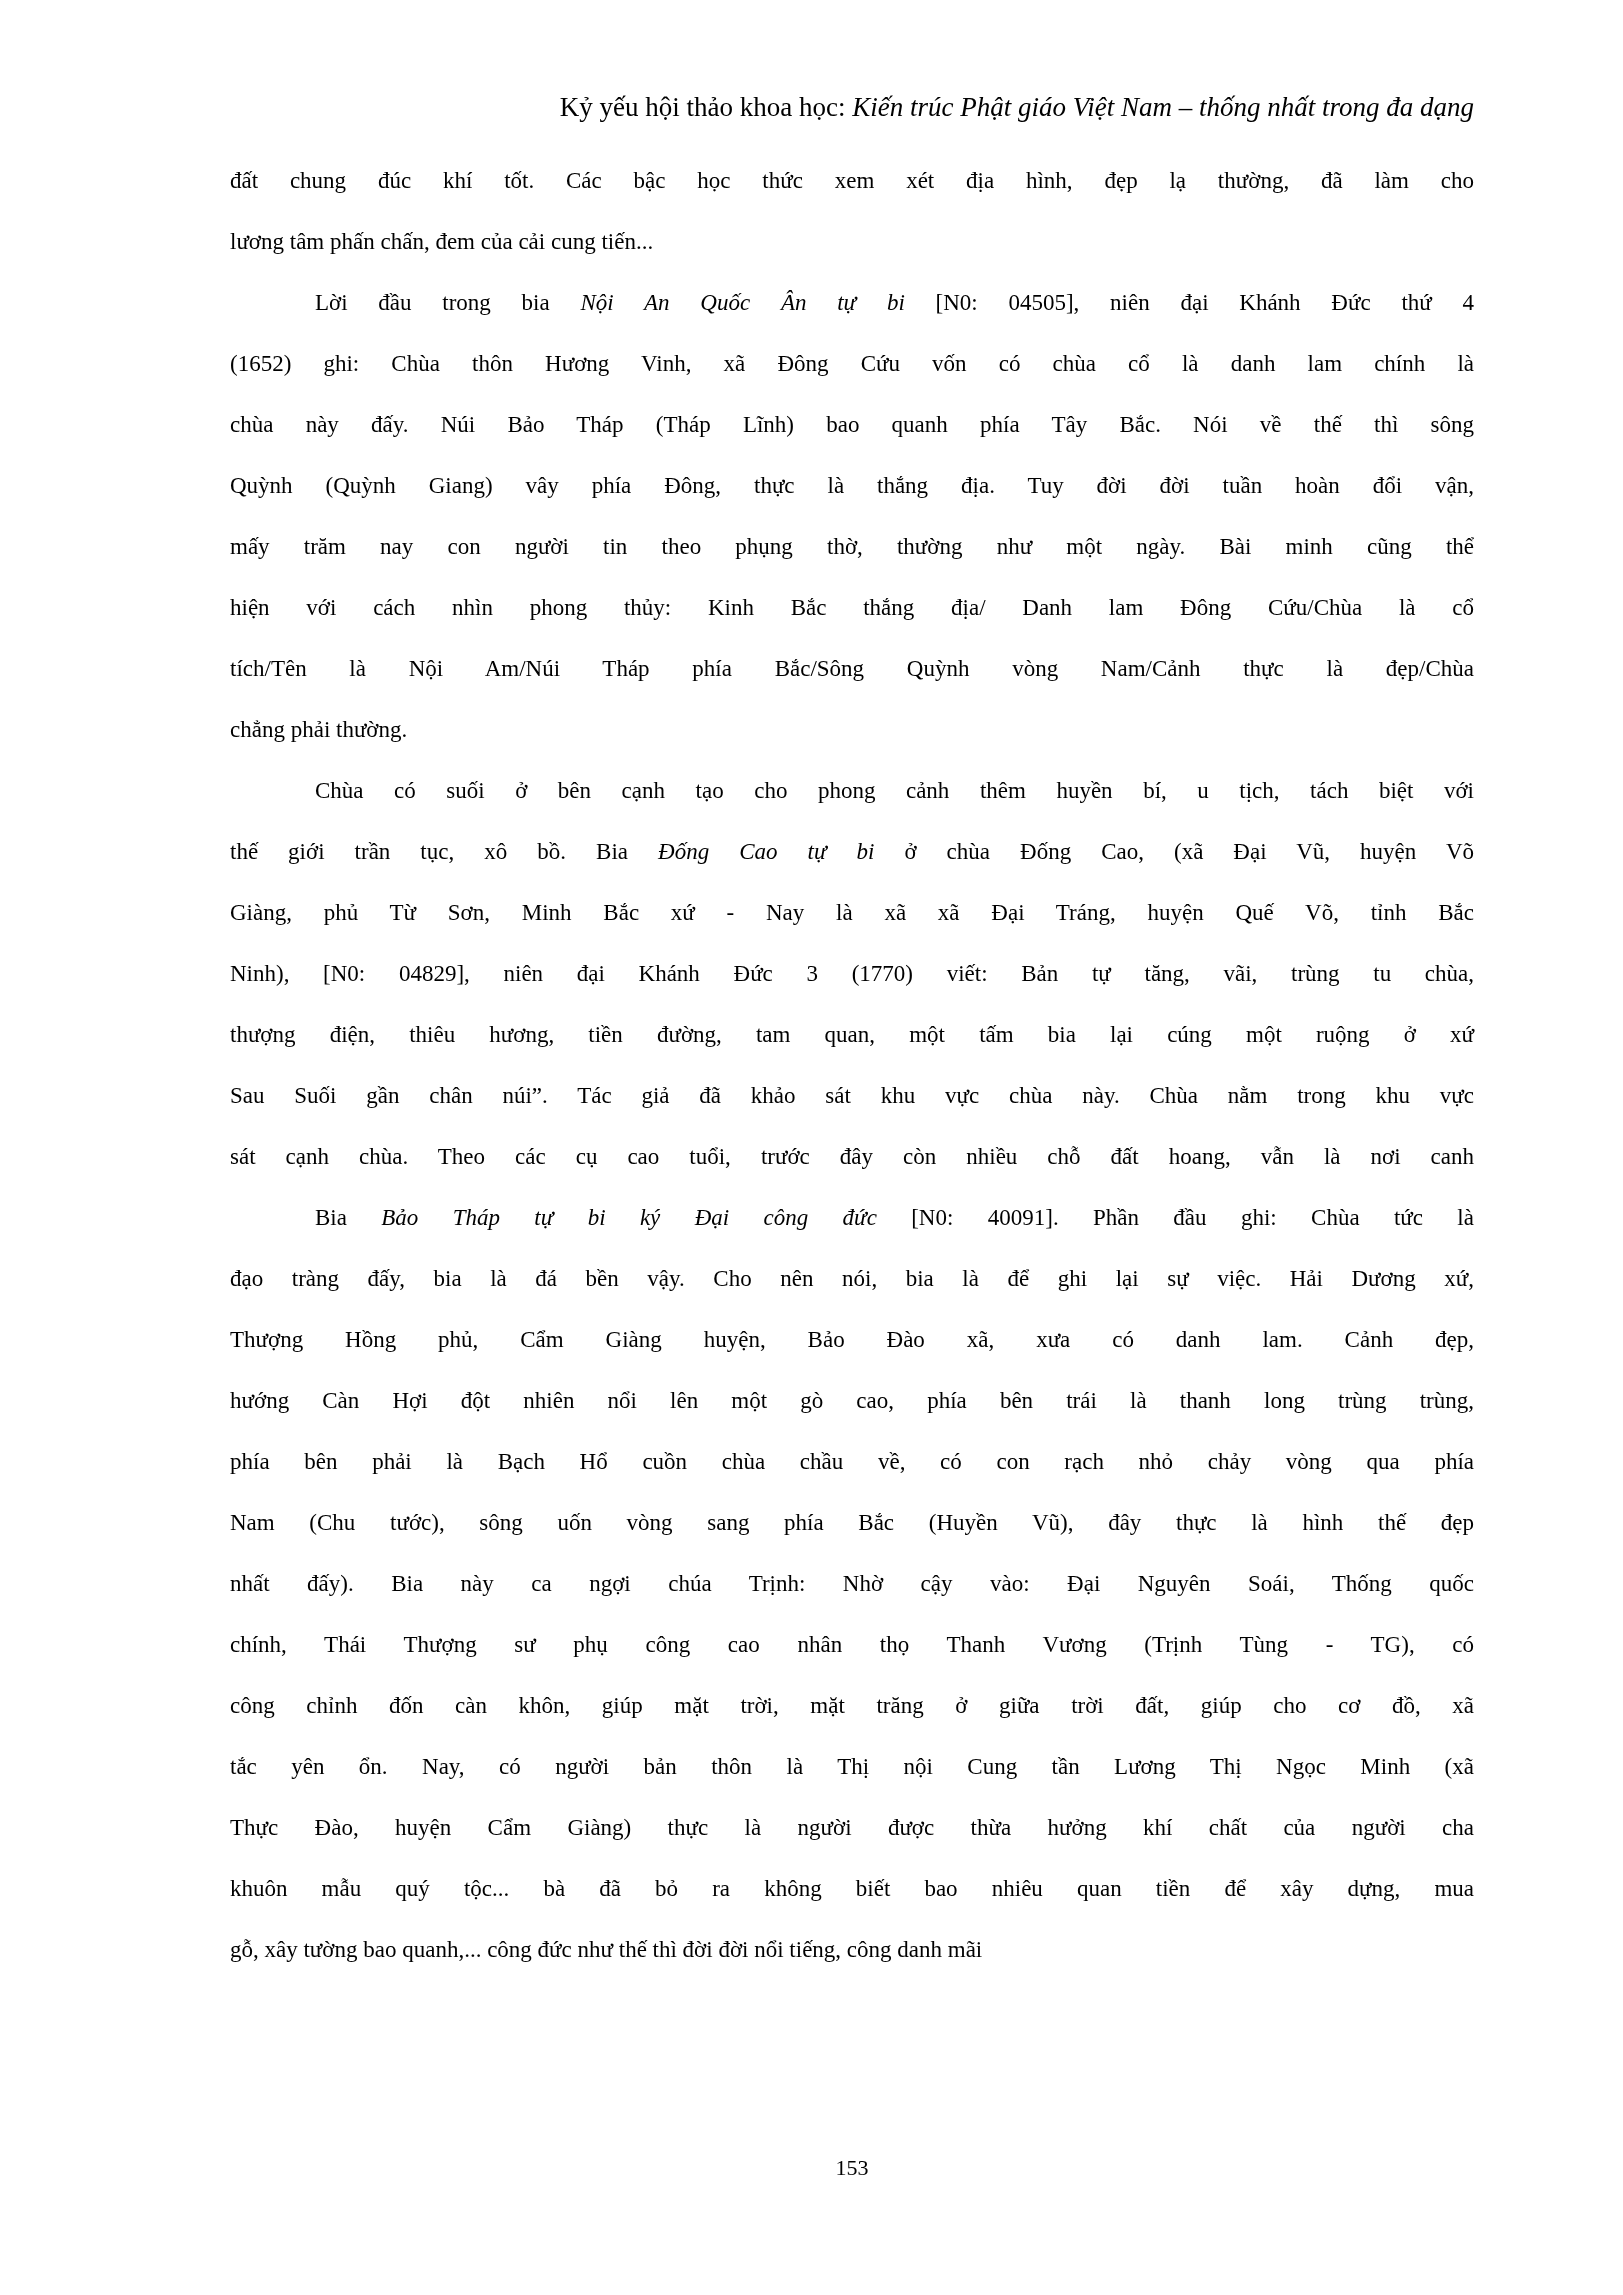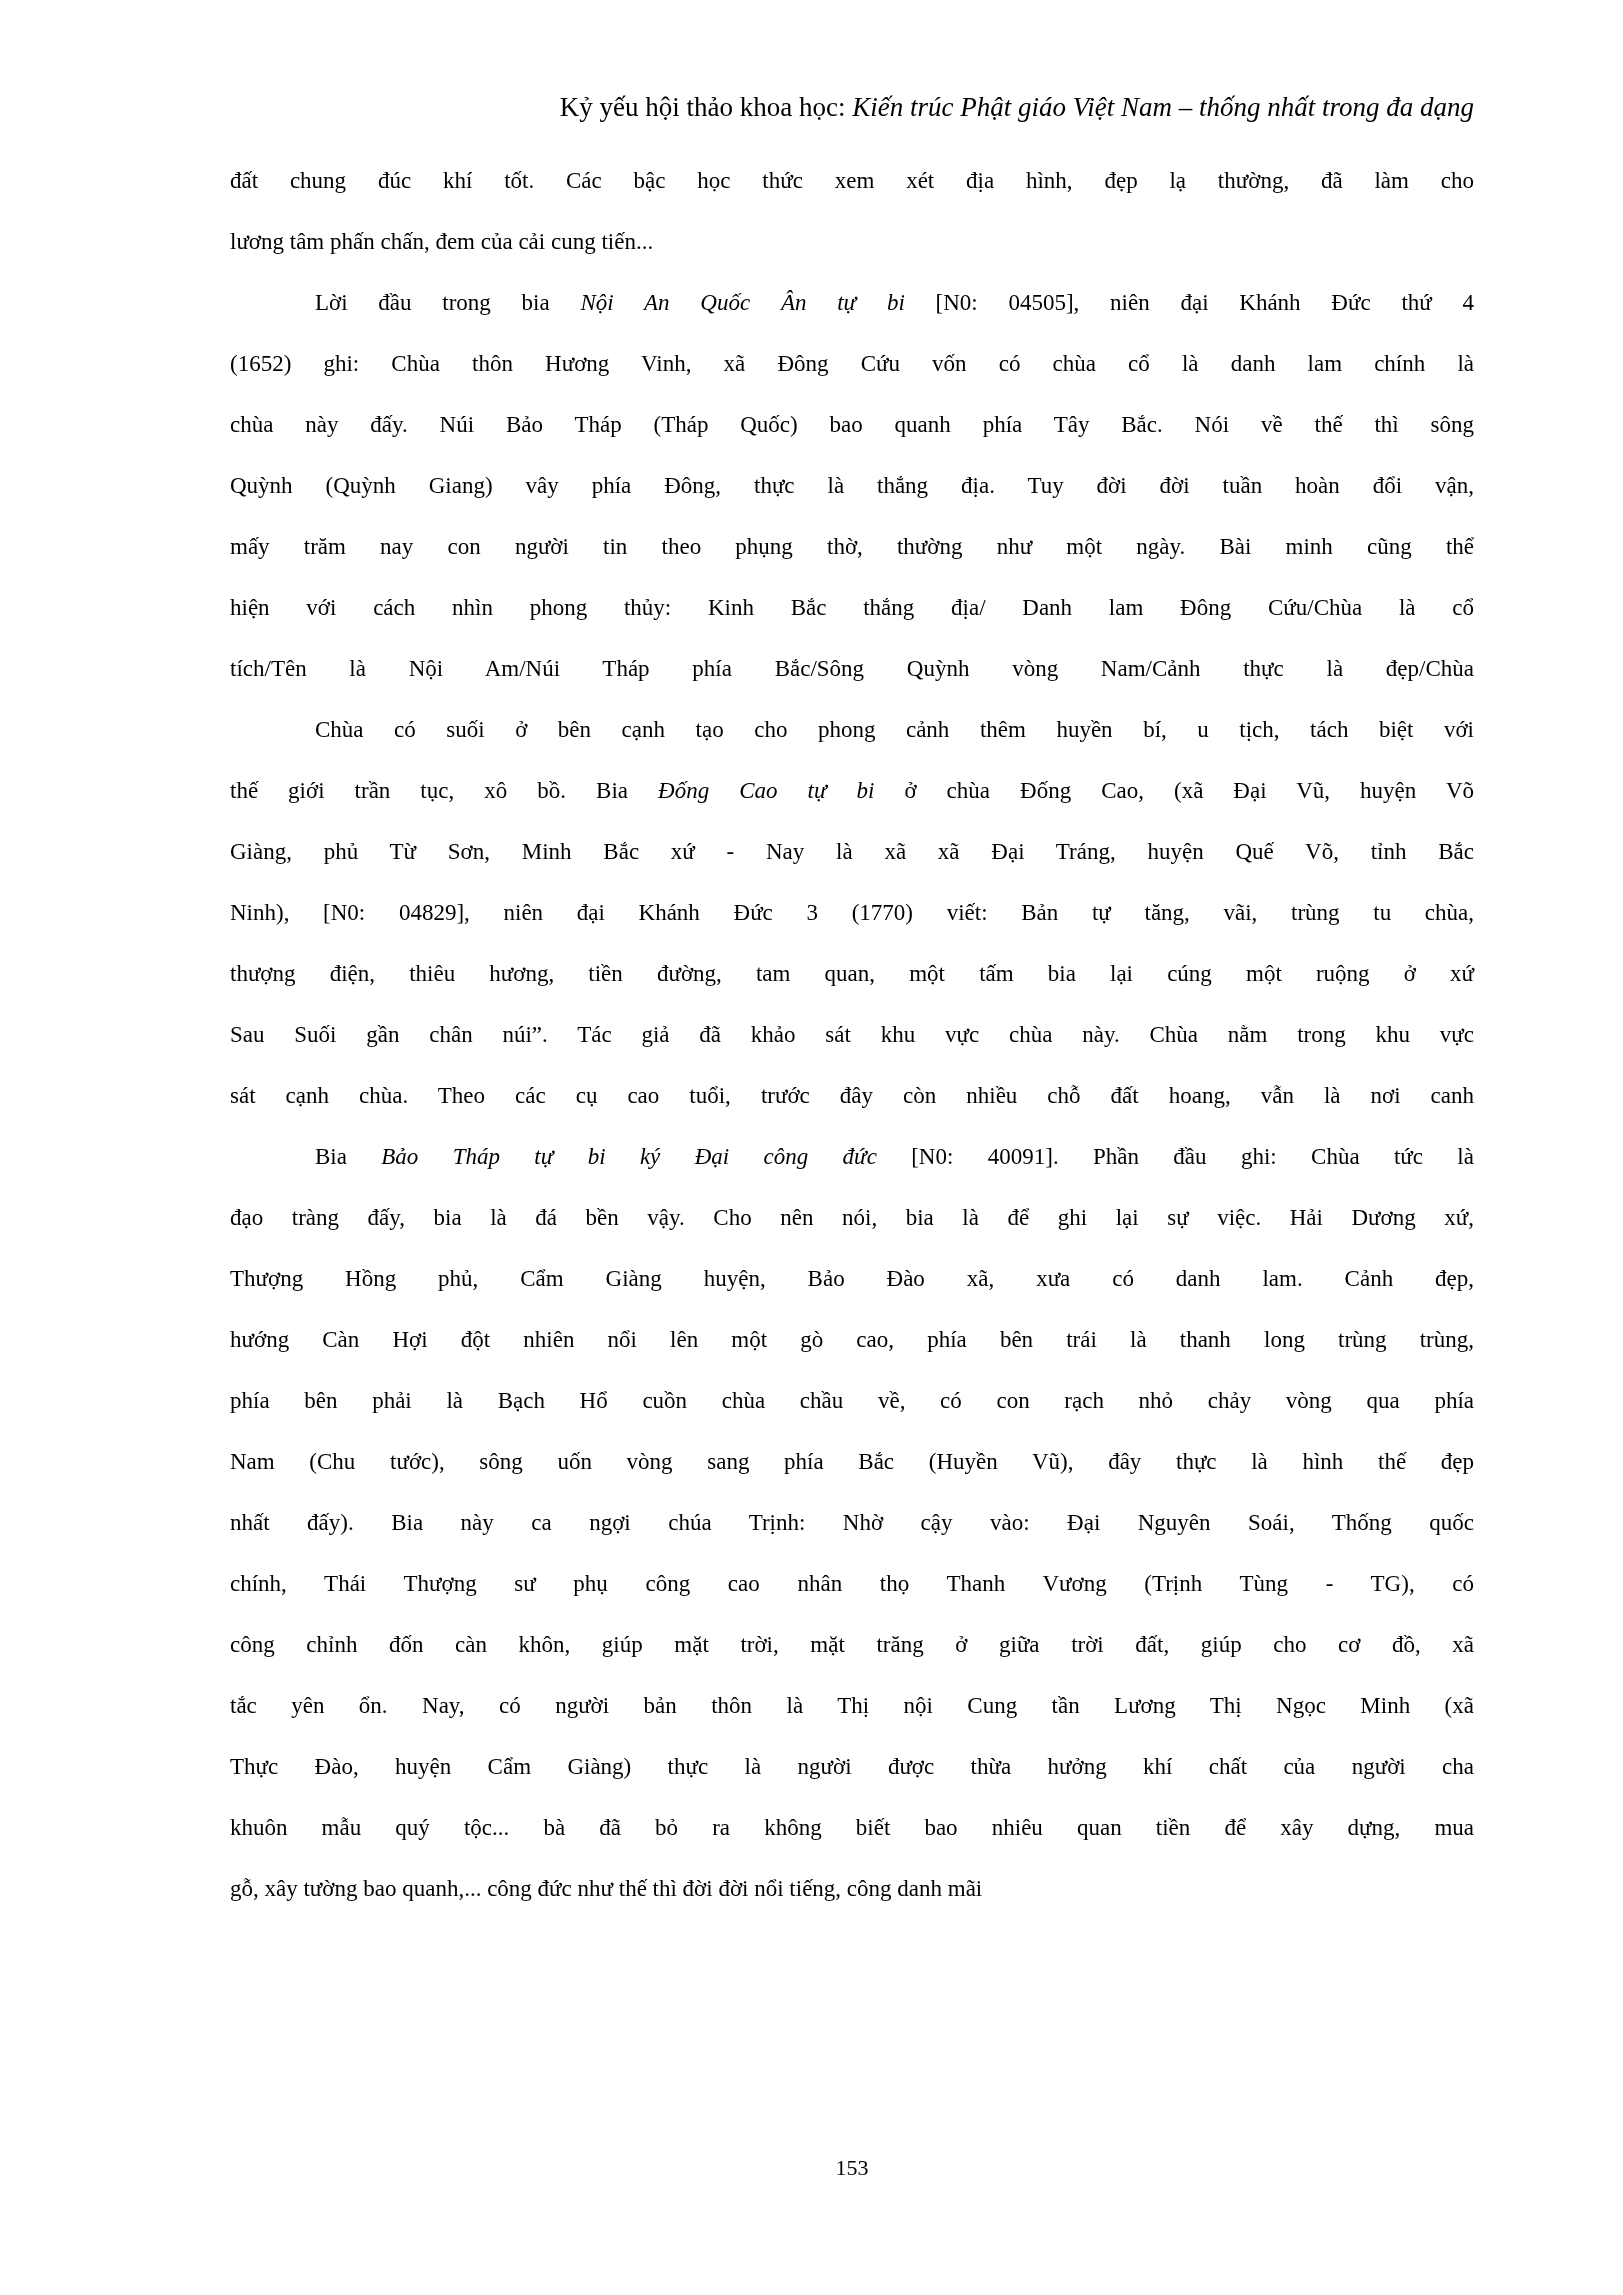--- a/index.html
+++ b/index.html
@@ -66,25 +66,26 @@
 
   <div class="header text-block">
     <span>Kỷ yếu hội thảo khoa học: </span><span class="it">Kiến trúc Phật giáo Việt Nam – thống nhất trong đa dạng</span>
   </div>
 
   <div class="body text-block" id="body-text">
       <div class="line"><span>đất chung đúc khí tốt. Các bậc học thức xem xét địa hình, đẹp lạ thường, đã làm cho</span></div>
       <div class="line last"><span>lương tâm phấn chấn, đem của cải cung tiến...</span></div>
       <div class="line first"><span>Lời đầu trong bia </span><span class="it">Nội An Quốc Ân tự bi</span><span> [N0: 04505], niên đại Khánh Đức thứ 4</span></div>
       <div class="line"><span>(1652) ghi: Chùa thôn Hương Vinh, xã Đông Cứu vốn có chùa cổ là danh lam chính là</span></div>
-      <div class="line"><span>chùa này đấy. Núi Bảo Tháp (Tháp Quốc) bao quanh phía Tây Bắc. Nói về thế thì sông</span></div>
+      <div class="line"><span>chùa này đấy. Núi Bảo Tháp (Tháp Lĩnh) bao quanh phía Tây Bắc. Nói về thế thì sông</span></div>
       <div class="line"><span>Quỳnh (Quỳnh Giang) vây phía Đông, thực là thắng địa. Tuy đời đời tuần hoàn đổi vận,</span></div>
       <div class="line"><span>mấy trăm nay con người tin theo phụng thờ, thường như một ngày. Bài minh cũng thể</span></div>
       <div class="line"><span>hiện với cách nhìn phong thủy: Kinh Bắc thắng địa/ Danh lam Đông Cứu/Chùa là cổ</span></div>
       <div class="line"><span>tích/Tên là Nội Am/Núi Tháp phía Bắc/Sông Quỳnh vòng Nam/Cảnh thực là đẹp/Chùa</span></div>
+      <div class="line last"><span>chẳng phải thường.</span></div>
       <div class="line first"><span>Chùa có suối ở bên cạnh tạo cho phong cảnh thêm huyền bí, u tịch, tách biệt với</span></div>
       <div class="line"><span>thế giới trần tục, xô bồ. Bia </span><span class="it">Đống Cao tự bi</span><span> ở chùa Đống Cao, (xã Đại Vũ, huyện Võ</span></div>
       <div class="line"><span>Giàng, phủ Từ Sơn, Minh Bắc xứ - Nay là xã xã Đại Tráng, huyện Quế Võ, tỉnh Bắc</span></div>
       <div class="line"><span>Ninh), [N0: 04829], niên đại Khánh Đức 3 (1770) viết: Bản tự tăng, vãi, trùng tu chùa,</span></div>
       <div class="line"><span>thượng điện, thiêu hương, tiền đường, tam quan, một tấm bia lại cúng một ruộng ở xứ</span></div>
       <div class="line"><span>Sau Suối gần chân núi”. Tác giả đã khảo sát khu vực chùa này. Chùa nằm trong khu vực</span></div>
       <div class="line"><span>sát cạnh chùa. Theo các cụ cao tuổi, trước đây còn nhiều chỗ đất hoang, vẫn là nơi canh</span></div>
       <div class="line first"><span>Bia </span><span class="it">Bảo Tháp tự bi ký Đại công đức</span><span> [N0: 40091]. Phần đầu ghi: Chùa tức là</span></div>
       <div class="line"><span>đạo tràng đấy, bia là đá bền vậy. Cho nên nói, bia là để ghi lại sự việc. Hải Dương xứ,</span></div>
       <div class="line"><span>Thượng Hồng phủ, Cẩm Giàng huyện, Bảo Đào xã, xưa có danh lam. Cảnh đẹp,</span></div>

